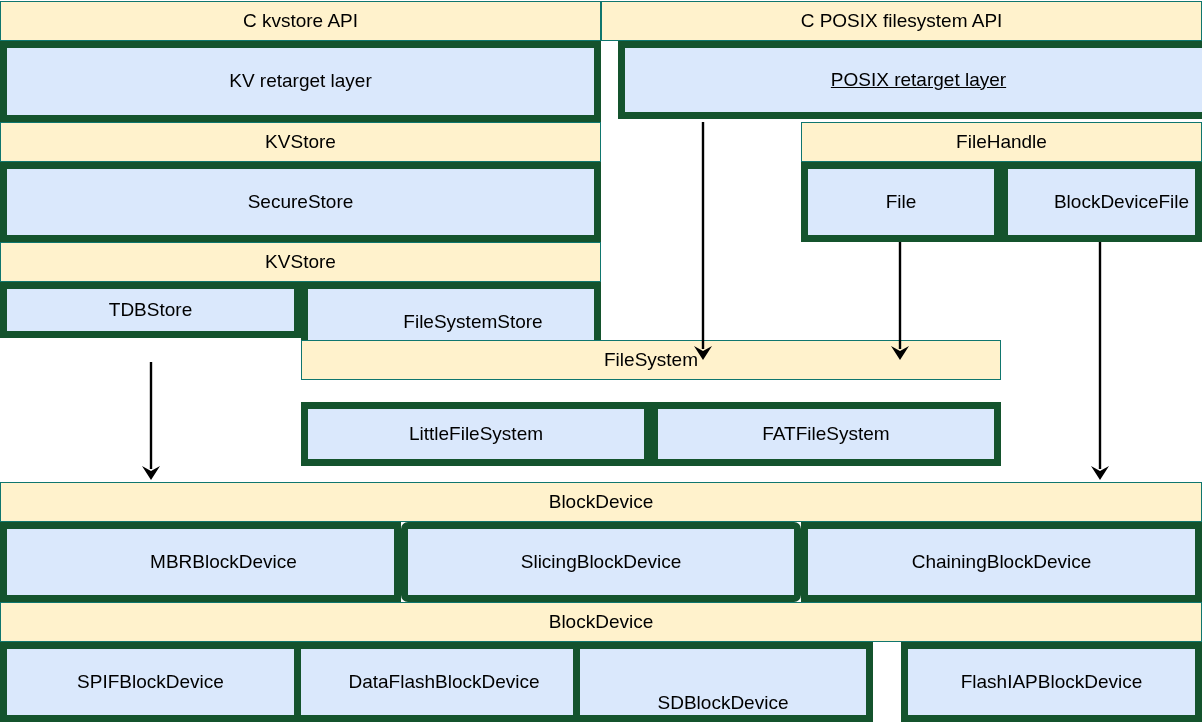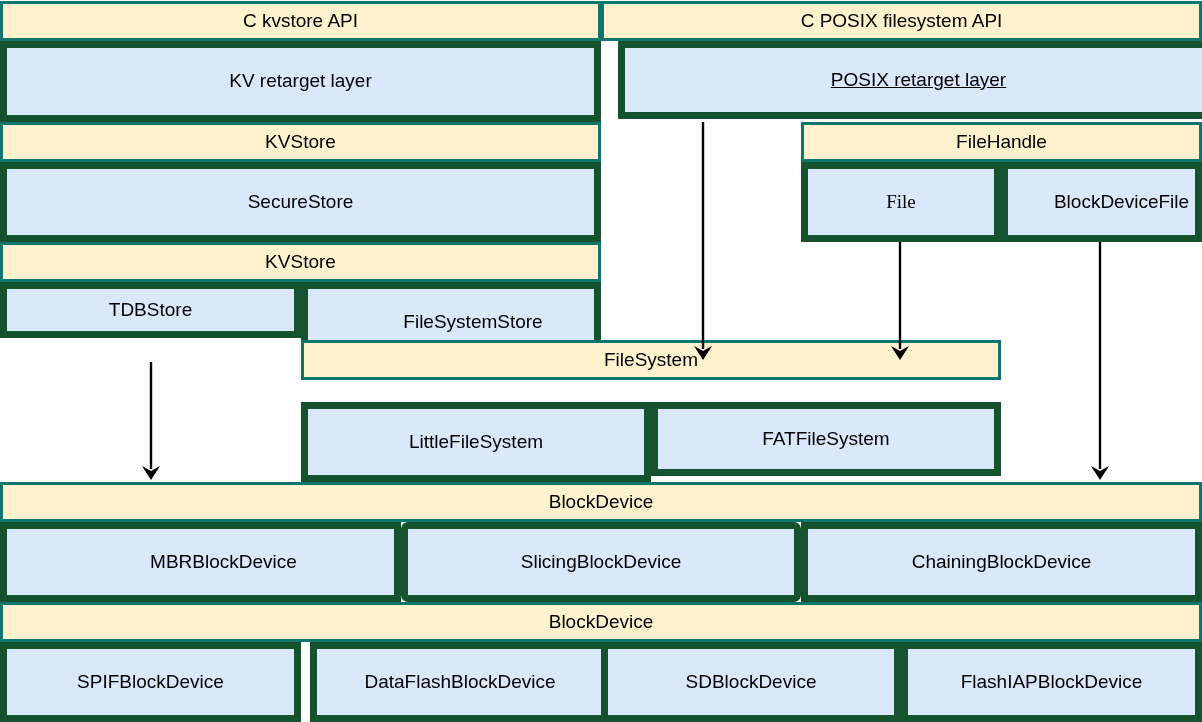--- a/index.html
+++ b/index.html
@@ -26,21 +26,21 @@
     align-items: center;
     justify-content: center;
     text-align: center;
     font-size: 19px;
     line-height: 1.2;
     color: #000000;
     white-space: nowrap;
   }
   .iface {
     background: #fff2cc;
-    border: 3px solid #0f766e;
+    border: 1px solid #0f766e;
   }
   .impl {
     background: #dae8fc;
     border: 7px solid #14532d;
   }
   
   #arrows {
     position: absolute;
     left: 0;
     top: 0;
@@ -79,34 +79,34 @@
   <div class="box impl" style="left: 0px; top: 282px; width: 301px; height: 56px;">
       <span>TDBStore</span>
     </div>
   <div class="box impl" style="left: 301px; top: 282px; width: 300px; height: 80px; padding-left: 44px;">
       <span>FileSystemStore</span>
     </div>
 
   <div class="box iface" style="left: 801px; top: 122px; width: 401px; height: 40px; text-align: right;">
       <span>FileHandle</span>
     </div>
-  <div class="box impl" style="left: 801px; top: 162px; width: 200px; height: 80px; font-family: Liberation Serif, serif;">
+  <div class="box impl" style="left: 801px; top: 162px; width: 200px; height: 80px;">
       <span>File</span>
     </div>
   <div class="box impl" style="left: 1001px; top: 162px; width: 201px; height: 80px; padding-left: 40px;">
       <span>BlockDeviceFile</span>
     </div>
 
   <div class="box iface" style="left: 301px; top: 340px; width: 700px; height: 40px;">
       <span>FileSystem</span>
     </div>
-  <div class="box impl" style="left: 301px; top: 402px; width: 350px; height: 80px;">
+  <div class="box impl" style="left: 301px; top: 402px; width: 350px; height: 64px;">
       <span>LittleFileSystem</span>
     </div>
-  <div class="box impl" style="left: 651px; top: 402px; width: 350px; height: 74px;">
+  <div class="box impl" style="left: 651px; top: 402px; width: 350px; height: 64px;">
       <span>FATFileSystem</span>
     </div>
 
   <div class="box iface" style="left: 0px; top: 482px; width: 1202px; height: 40px;">
       <span>BlockDevice</span>
     </div>
   <div class="box impl" style="left: 0px; top: 522px; width: 401px; height: 80px; padding-left: 46px;">
       <span>MBRBlockDevice</span>
     </div>
   <div class="box impl" style="left: 401px; top: 522px; width: 400px; height: 80px; border-radius: 7px;">
@@ -115,24 +115,24 @@
   <div class="box impl" style="left: 801px; top: 522px; width: 401px; height: 80px;">
       <span>ChainingBlockDevice</span>
     </div>
 
   <div class="box iface" style="left: 0px; top: 602px; width: 1202px; height: 40px;">
       <span>BlockDevice</span>
     </div>
   <div class="box impl" style="left: 0px; top: 642px; width: 301px; height: 80px;">
       <span>SPIFBlockDevice</span>
     </div>
-  <div class="box impl" style="left: 310px; top: 642px; width: 300px; height: 80px;">
+  <div class="box impl" style="left: 294px; top: 642px; width: 300px; height: 80px;">
       <span>DataFlashBlockDevice</span>
     </div>
-  <div class="box impl" style="left: 601px; top: 642px; width: 300px; height: 80px;">
+  <div class="box impl" style="left: 573px; top: 642px; width: 300px; height: 80px; align-items: flex-end;">
       <span>SDBlockDevice</span>
     </div>
   <div class="box impl" style="left: 901px; top: 642px; width: 301px; height: 80px;">
       <span>FlashIAPBlockDevice</span>
     </div>
 
   <svg id="arrows" viewBox="0 0 1202 722" xmlns="http://www.w3.org/2000/svg">
       <g>
         <line x1="151" y1="362" x2="151" y2="469" stroke="#000000" stroke-width="2.4"></line>
         <path d="M 142 466 L 151 480 L 160 466 L 151 471 Z" fill="#000000"></path>

